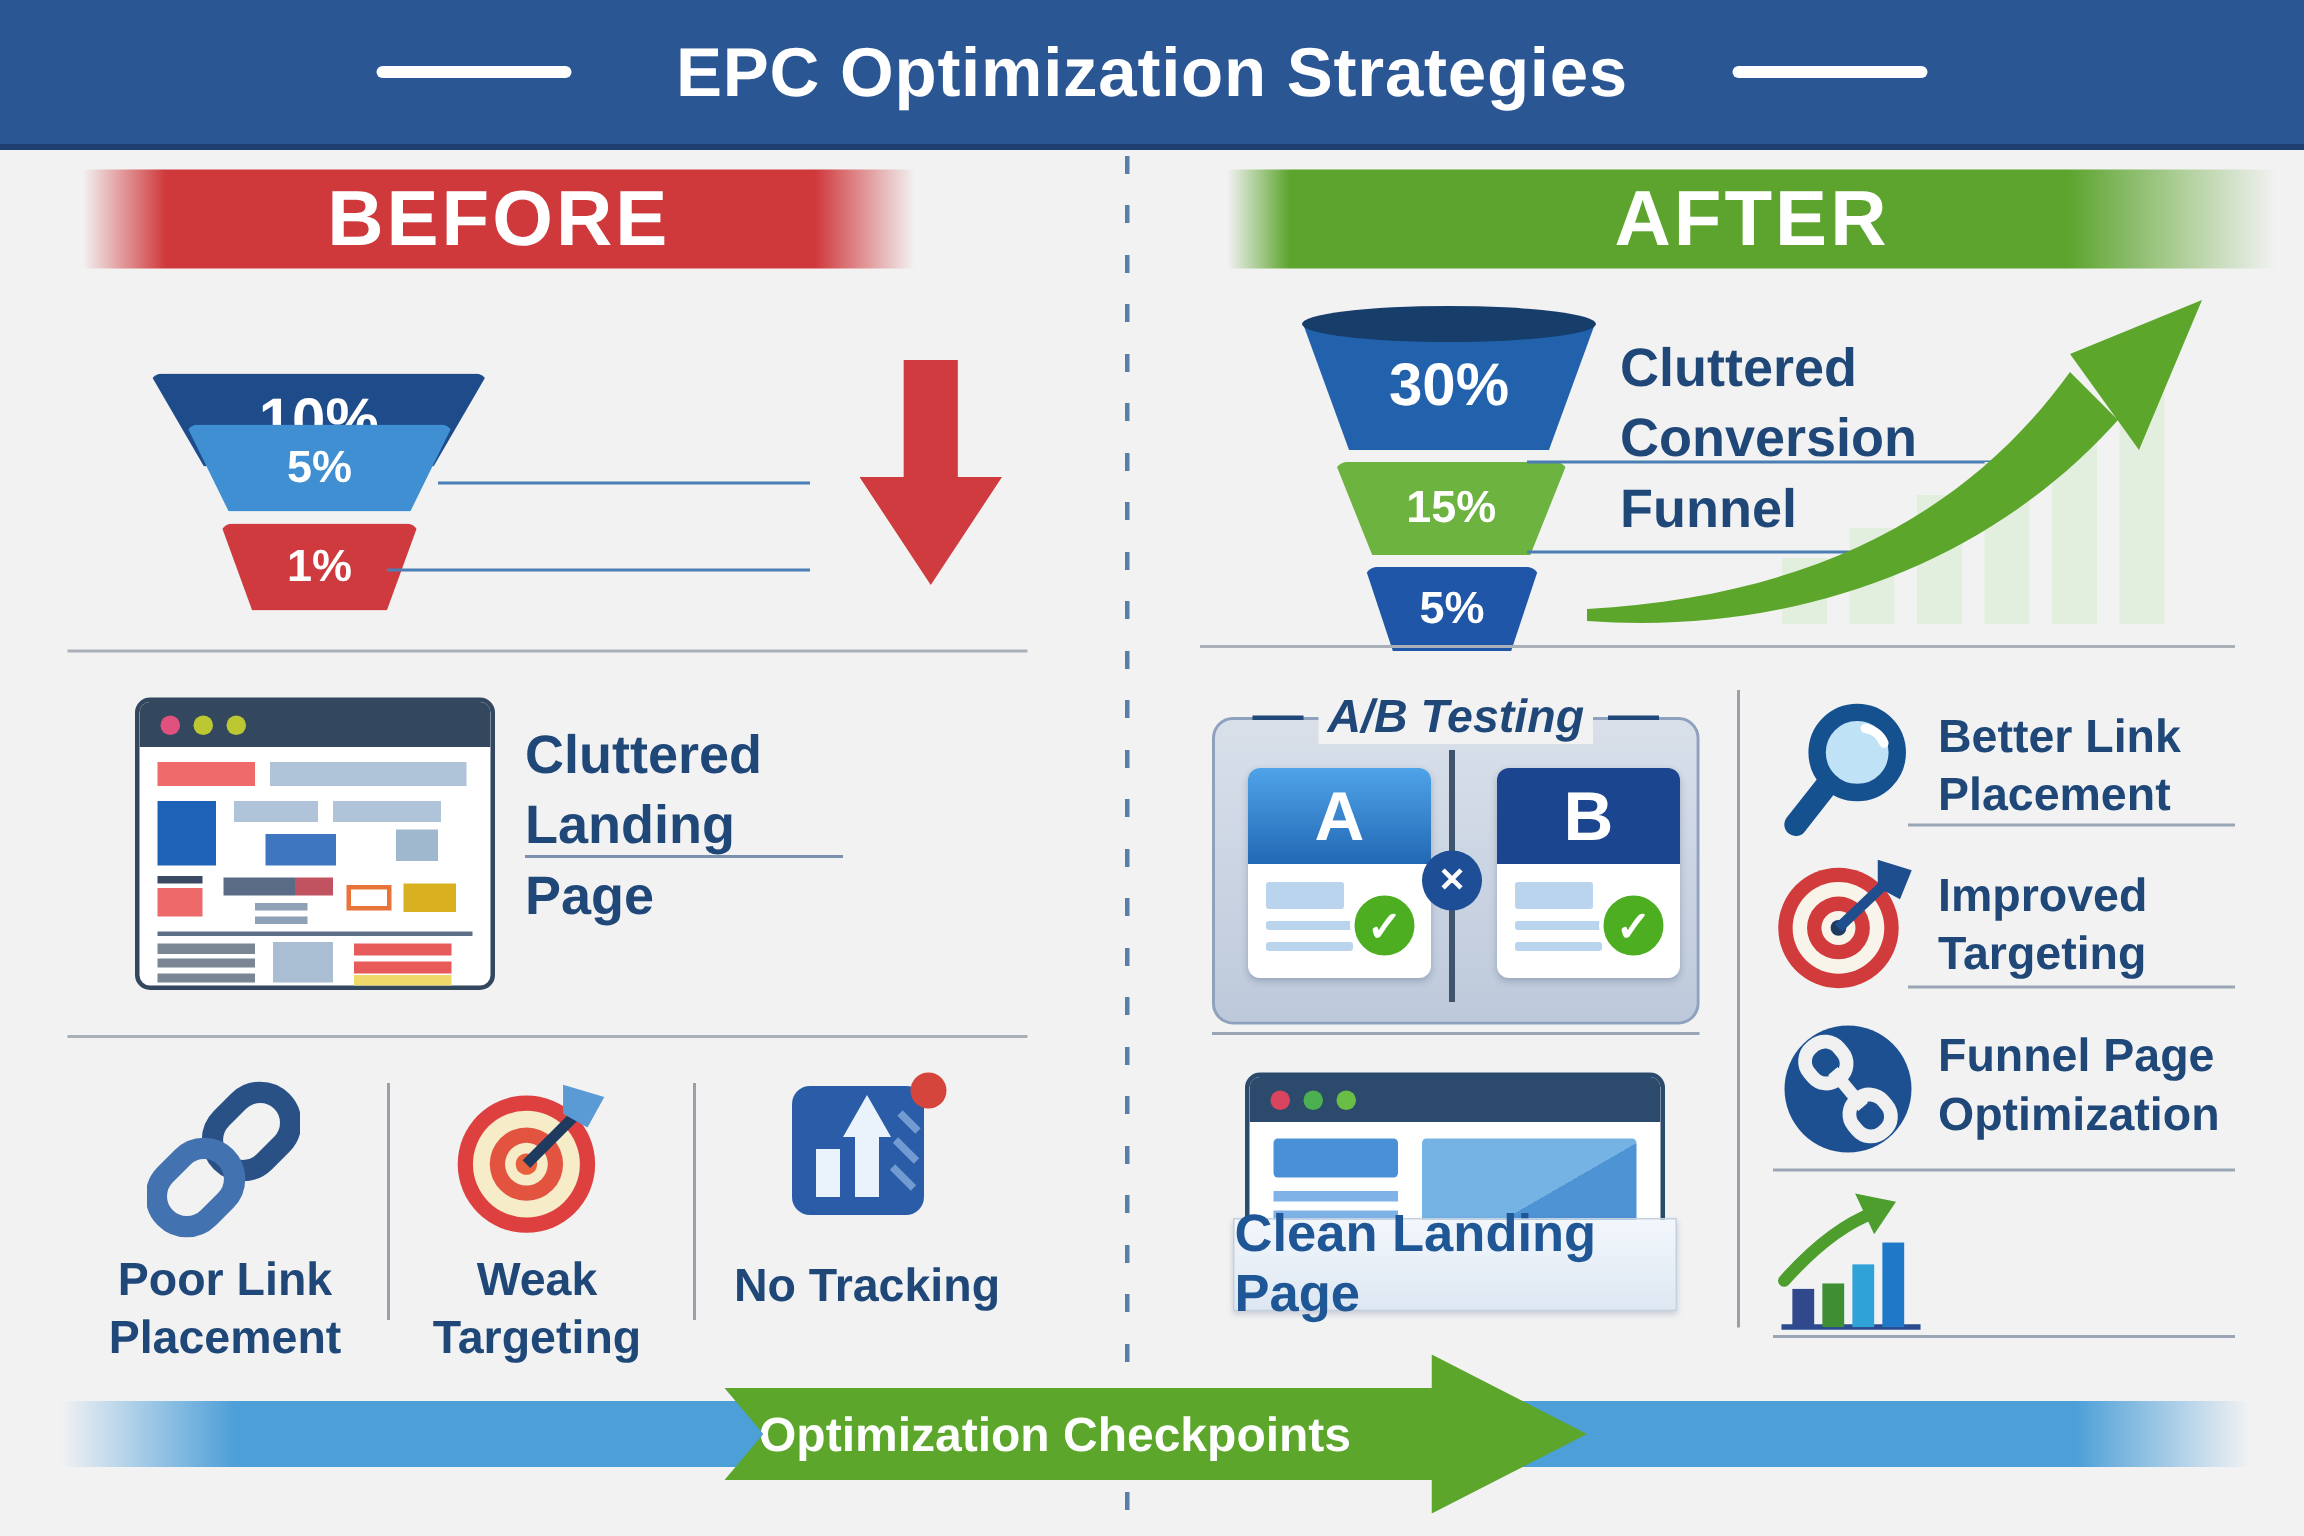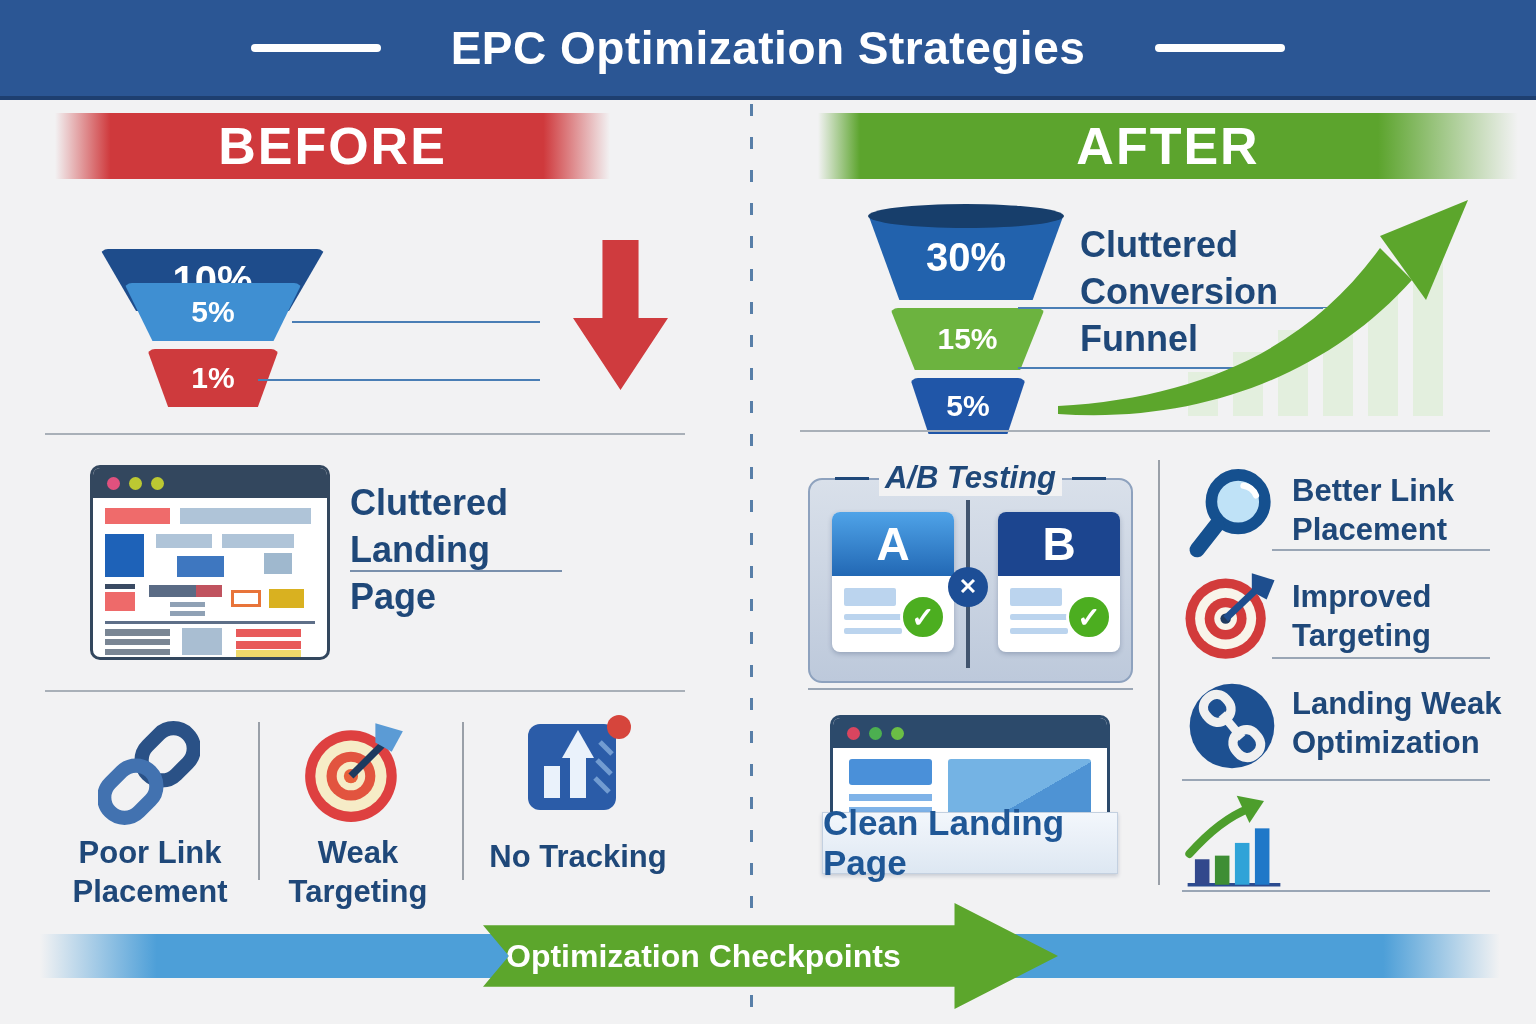--- a/index.html
+++ b/index.html
@@ -297,21 +297,21 @@
   <div class="benefit-uline" style="left:1272px; top:657px; width:218px;"></div>
 
   <svg style="position:absolute; left:1186px; top:680px;" width="92" height="92" viewBox="0 0 100 100">
     <circle cx="50" cy="50" r="46" fill="#1D5091"></circle>
     <g transform="rotate(-40 50 50)" stroke="#F0F0F0" fill="none">
       <rect x="36" y="10" width="28" height="30" rx="13" stroke-width="10"></rect>
       <rect x="36" y="60" width="28" height="30" rx="13" stroke-width="10"></rect>
       <line x1="50" y1="33" x2="50" y2="67" stroke-width="9"></line>
     </g>
   </svg>
-  <div class="benefit-label" style="left:1292px; top:685px; width:210px;">Landing Weak Optimization</div>
+  <div class="benefit-label" style="left:1292px; top:685px; width:210px;">Funnel Page Optimization</div>
   <div class="benefit-uline" style="left:1182px; top:779px; width:308px;"></div>
 
   <svg style="position:absolute; left:1184px; top:792px;" width="100" height="100" viewBox="0 0 110 110">
     <line x1="4" y1="102" x2="106" y2="102" stroke="#2B4B8F" stroke-width="4"></line>
     <rect x="12" y="74" width="16" height="28" fill="#32488C"></rect>
     <rect x="34" y="70" width="16" height="32" fill="#3E8E34"></rect>
     <rect x="56" y="56" width="16" height="46" fill="#2FA3D8"></rect>
     <rect x="78" y="40" width="16" height="62" fill="#1F78C8"></rect>
     <path d="M6 68 Q40 30 72 18" stroke="#4D9E2C" stroke-width="9" fill="none" stroke-linecap="round"></path>
     <path d="M58 4 L88 10 L72 34 Z" fill="#4D9E2C"></path>

